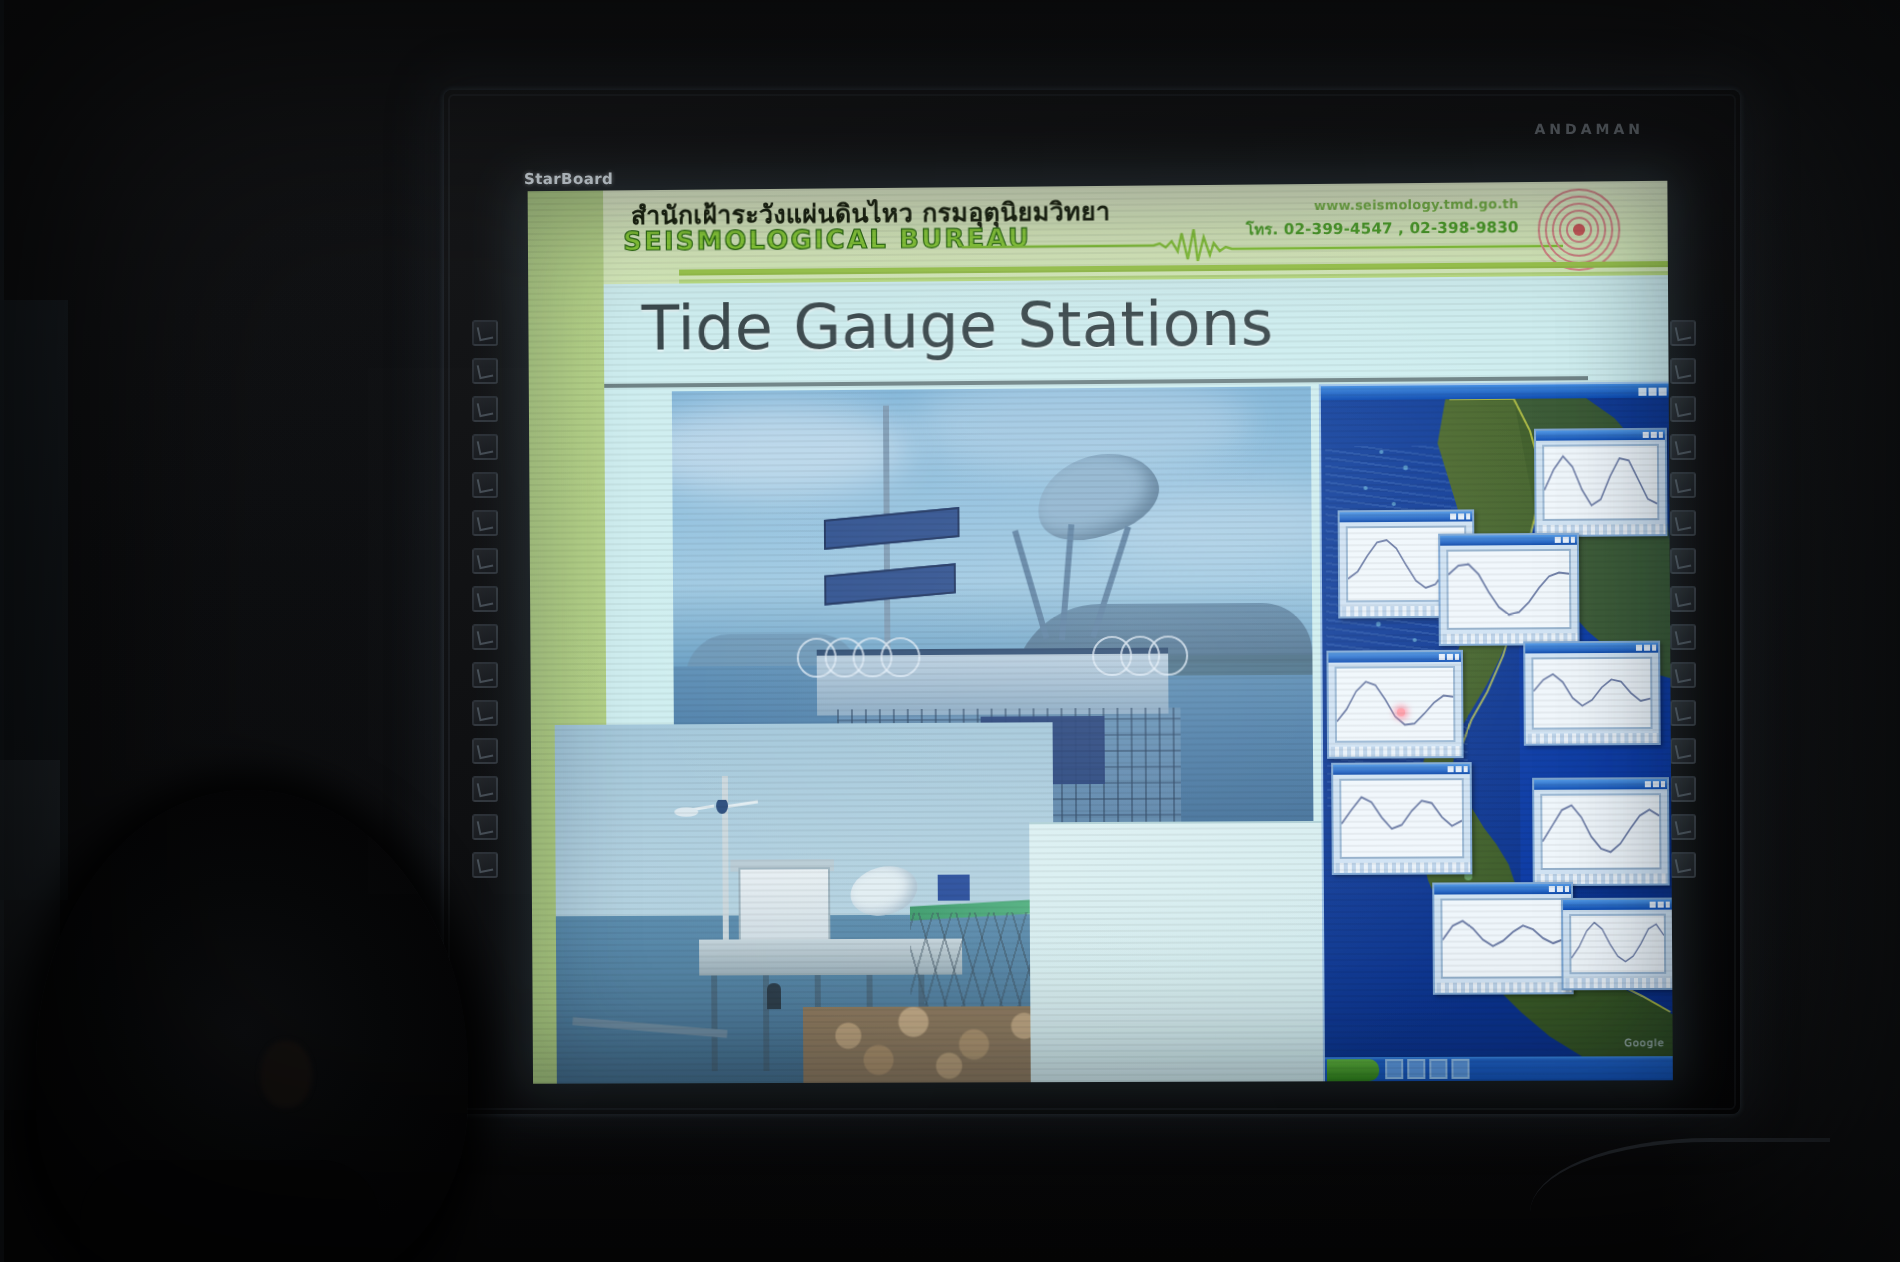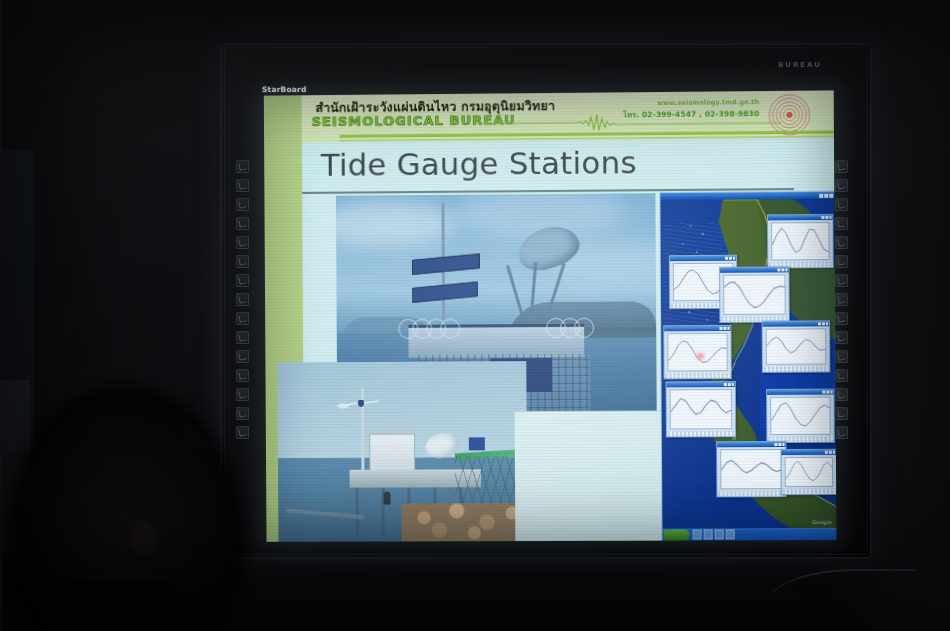--- a/index.html
+++ b/index.html
@@ -215,21 +215,21 @@
   <div class="room-wall"></div>
   <div class="wall-seam"></div>
   <div class="wall-left-panel"></div>
   <div class="wall-left-panel2"></div>
   <div class="wall-glow-right"></div>
 
   <div class="board">
     <div class="board-inner-edge"></div>
 
     <div class="starboard-label">StarBoard</div>
-    <div class="hitachi-label">BUREAU</div>
+    <div class="hitachi-label">ANDAMAN</div>
 
     <div class="rail left">
       <div class="key"></div>
       <div class="key"></div>
       <div class="key"></div>
       <div class="key"></div>
       <div class="key"></div>
       <div class="key"></div>
       <div class="key"></div>
       <div class="key"></div>

